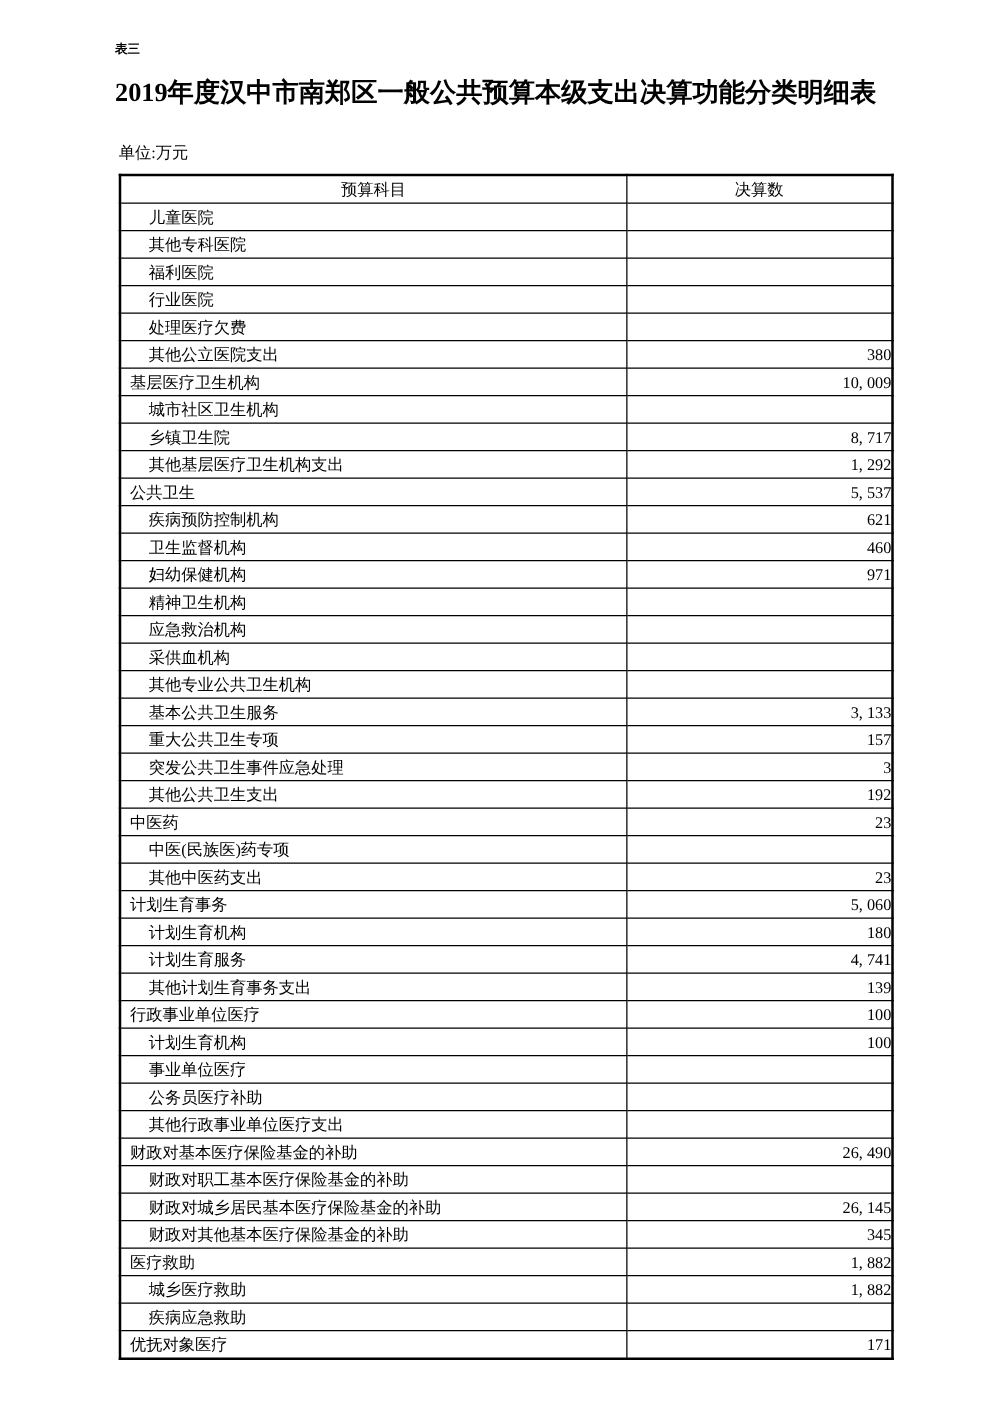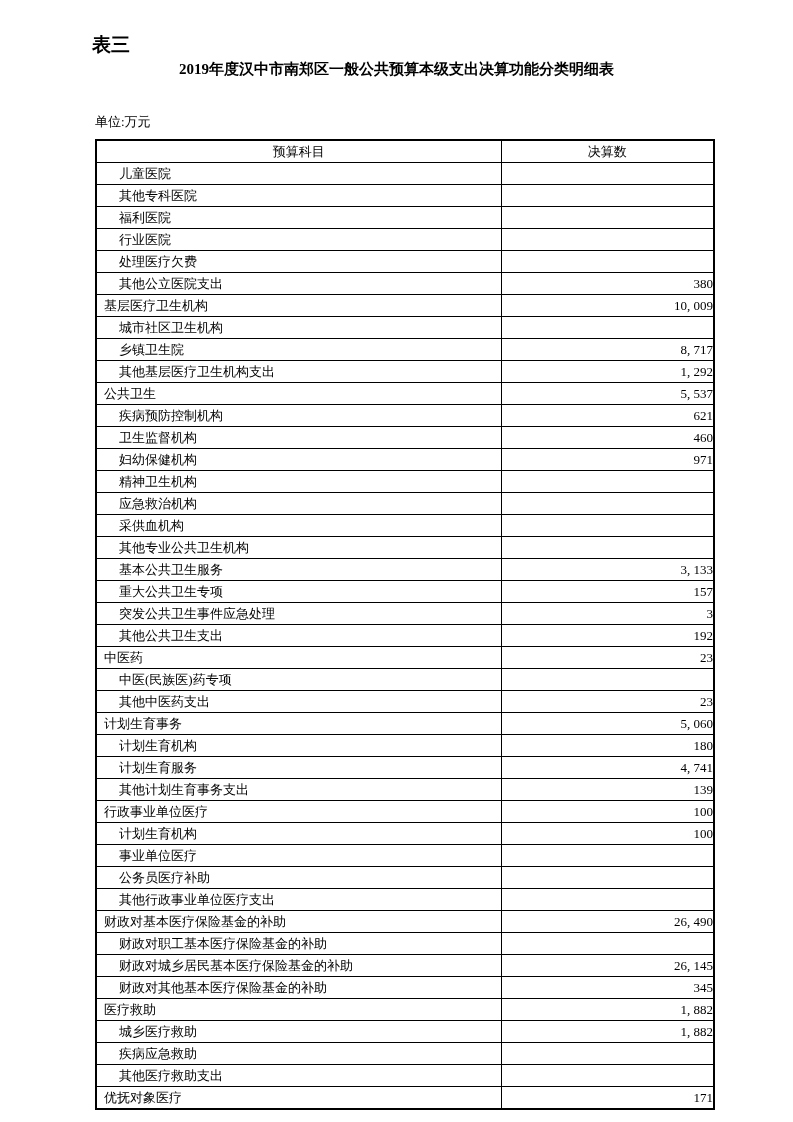--- a/index.html
+++ b/index.html
@@ -6,26 +6,26 @@
   html, body { margin: 0; padding: 0; }
   body {
     width: 793px; height: 1122px;
     background: #ffffff;
     position: relative;
     font-family: "Liberation Serif", "DejaVu Serif", serif;
     color: #000000;
   }
   .table-label {
     position: absolute; left: 92px; top: 32px;
-    font-size: 19px; font-weight: bold;
+    font-size: 10px; font-weight: bold;
   }
   .page-title {
     position: absolute; left: 0; top: 60px; width: 793px;
     text-align: center;
-    font-size: 15px; font-weight: bold;
+    font-size: 21px; font-weight: bold;
     white-space: nowrap;
   }
   .unit-note {
     position: absolute; left: 95px; top: 113px; width: 618px;
     text-align: left;
     font-size: 13px;
   }
   table.budget {
     position: absolute; left: 95px; top: 139px;
     width: 618px;
@@ -232,21 +232,17 @@
       </tr>
       <tr>
         <td class="subject lv2">城乡医疗救助</td>
         <td class="amount">1, 882</td>
       </tr>
       <tr>
         <td class="subject lv2">疾病应急救助</td>
         <td class="amount"></td>
       </tr>
       <tr>
-        <td class="subject lv2">其他医疗救助支出</td>
-        <td class="amount"></td>
-      </tr>
-      <tr>
         <td class="subject lv1">优抚对象医疗</td>
         <td class="amount">171</td>
       </tr>
     </tbody>
 </table>
 
 </body></html>

